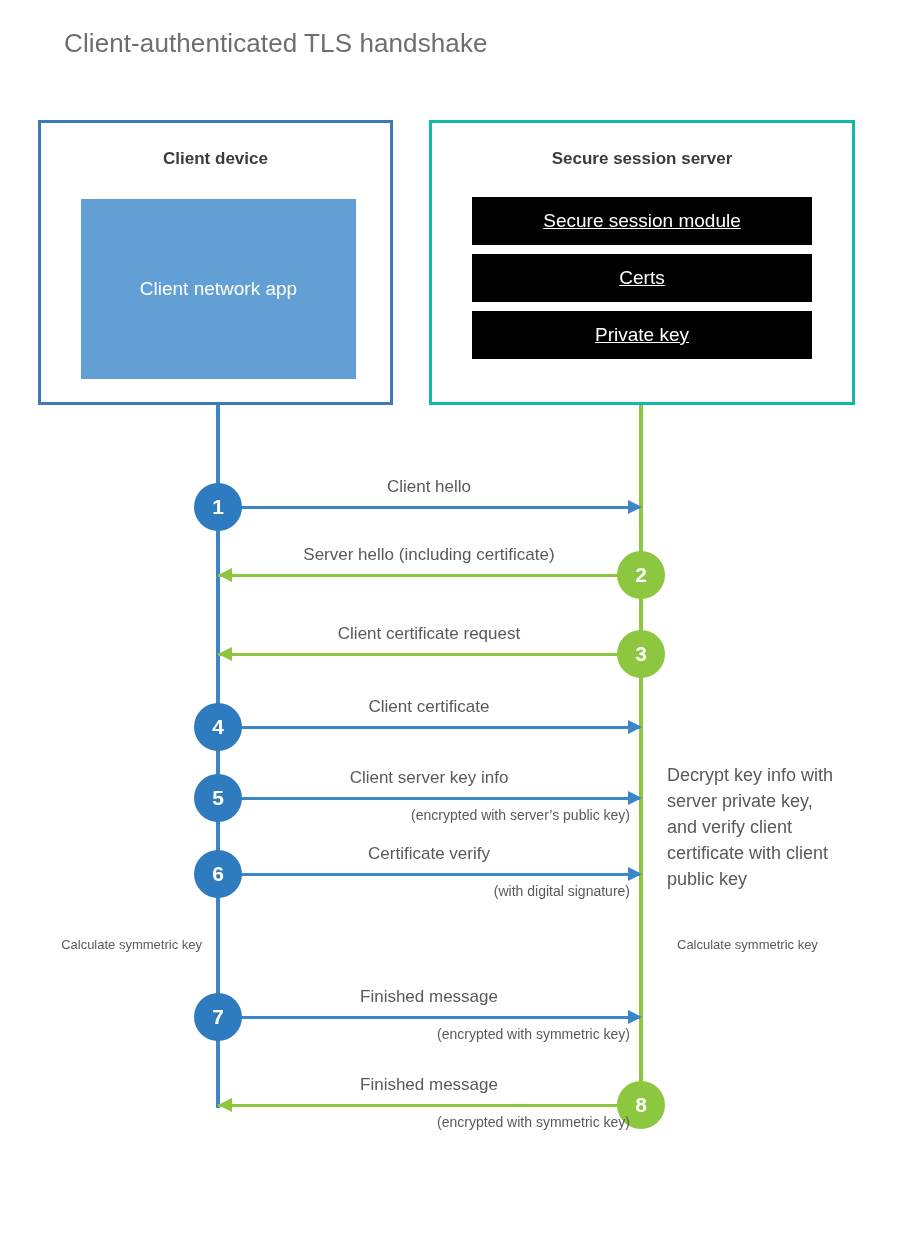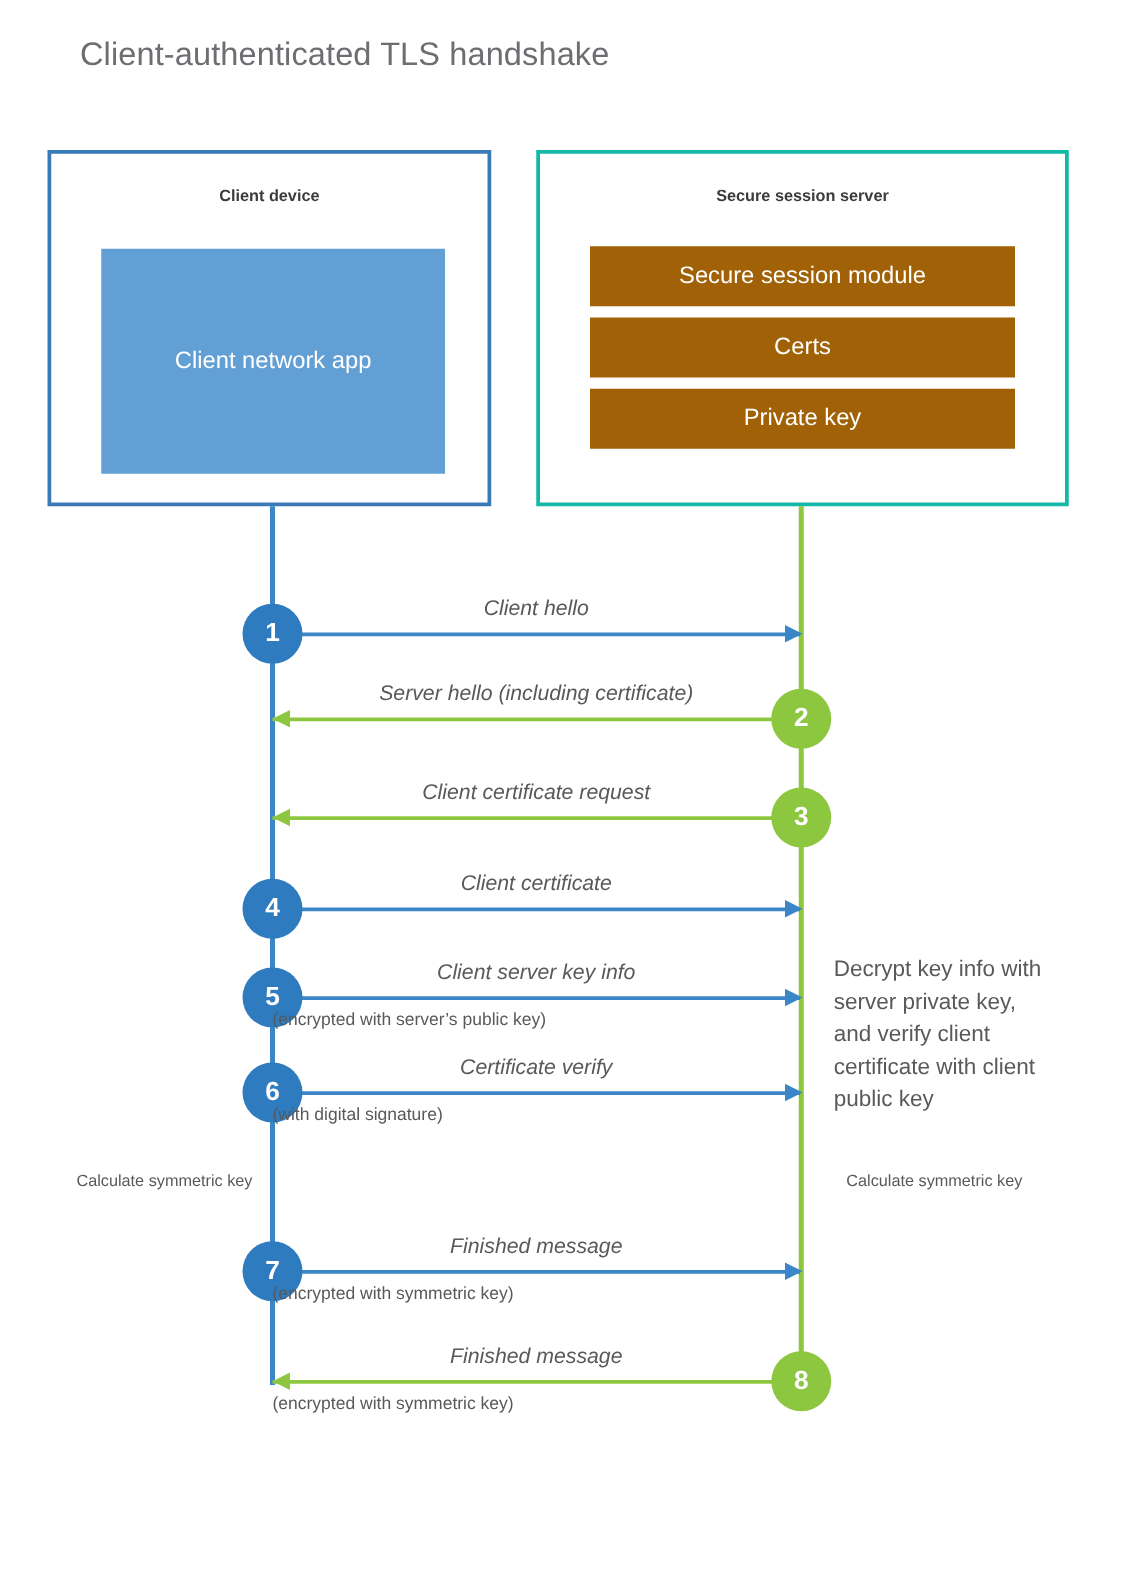--- a/index.html
+++ b/index.html
@@ -48,21 +48,21 @@
   }
   .actor-box.server {
     left: 429px;
     top: 120px;
     width: 426px;
     height: 285px;
     border: 3px solid #14b8a6;
   }
   .actor-title {
     text-align: center;
-    font-size: 13px;
+    font-size: 17px;
     font-weight: bold;
     color: #3b3b3b;
     margin-top: 26px;
   }
 
   .inner-app-box {
     position: absolute;
     left: 40px;
     top: 76px;
     width: 275px;
@@ -83,27 +83,28 @@
     position: absolute;
     left: 40px;
     top: 74px;
     width: 340px;
     display: flex;
     flex-direction: column;
     gap: 9px;
   }
   .module-bar {
     height: 48px;
-    background: #a16207;
+    background: #000000;
     color: #ffffff;
     font-size: 19px;
     display: flex;
     align-items: center;
     justify-content: center;
     text-align: center;
+    text-decoration: underline;
   }
 
   
   .lifeline {
     position: absolute;
     width: 4px;
   }
   .lifeline.client-line {
     left: 216px;
     top: 405px;
@@ -168,27 +169,26 @@
 
   .step-label {
     position: absolute;
     left: 218px;
     width: 422px;
     text-align: center;
     font-size: 17px;
     color: #58595b;
     top: -30px;
     white-space: nowrap;
-    font-style: italic;
   }
   .step-sublabel {
     position: absolute;
-    left: 218px;
+    left: 208px;
     width: 422px;
-    text-align: left;
+    text-align: right;
     font-size: 14px;
     color: #58595b;
     top: 9px;
     white-space: nowrap;
   }
 
   
   .side-note {
     position: absolute;
     font-size: 18px;

